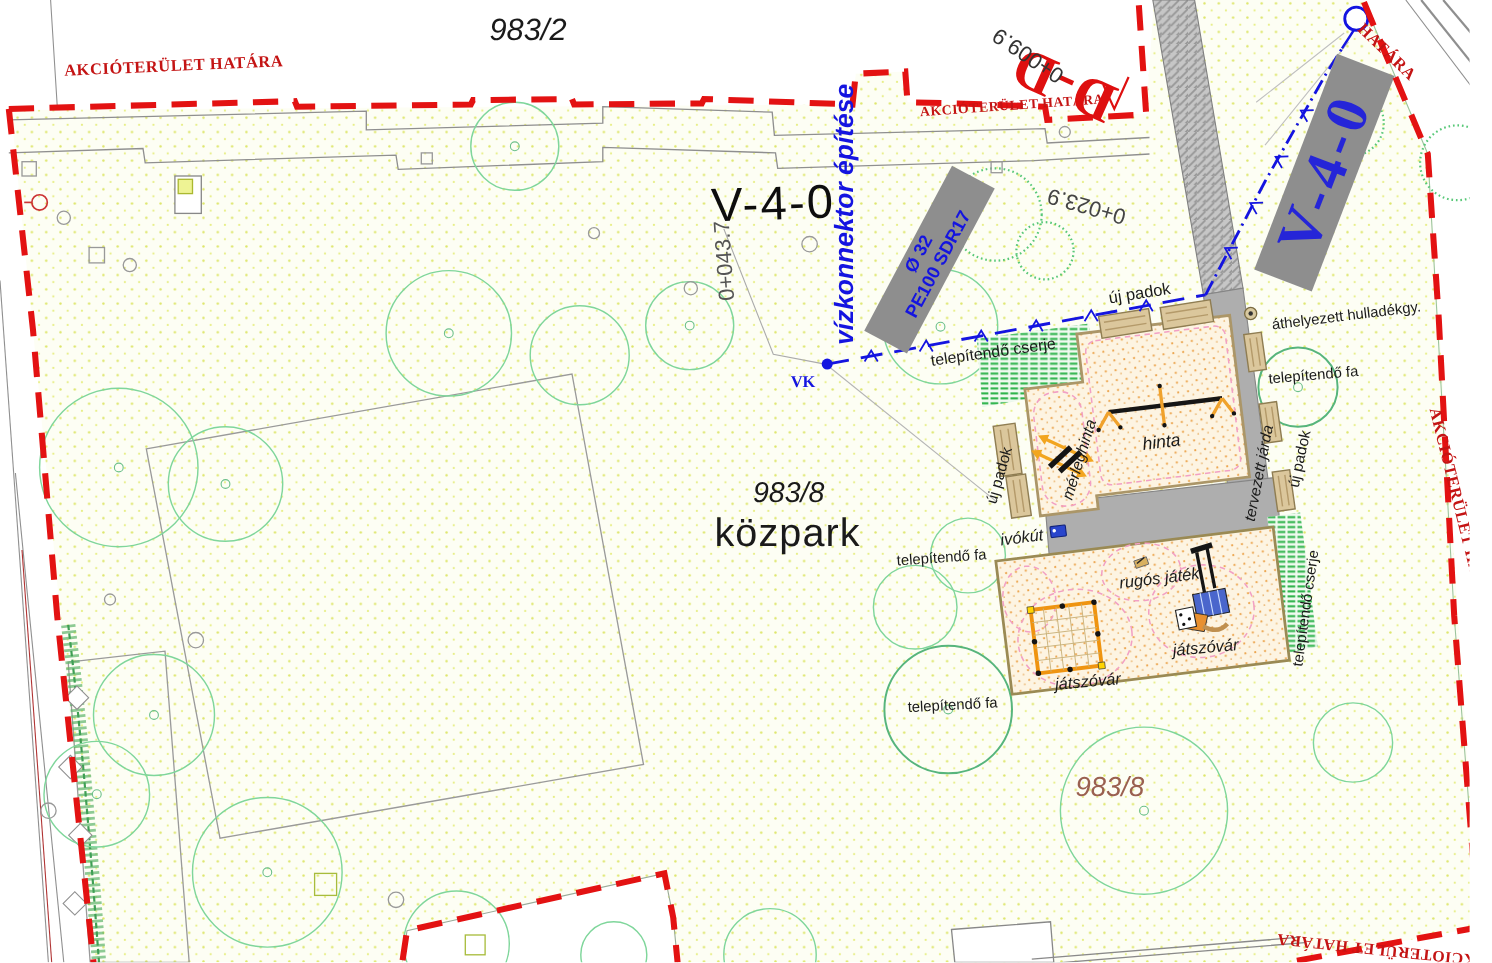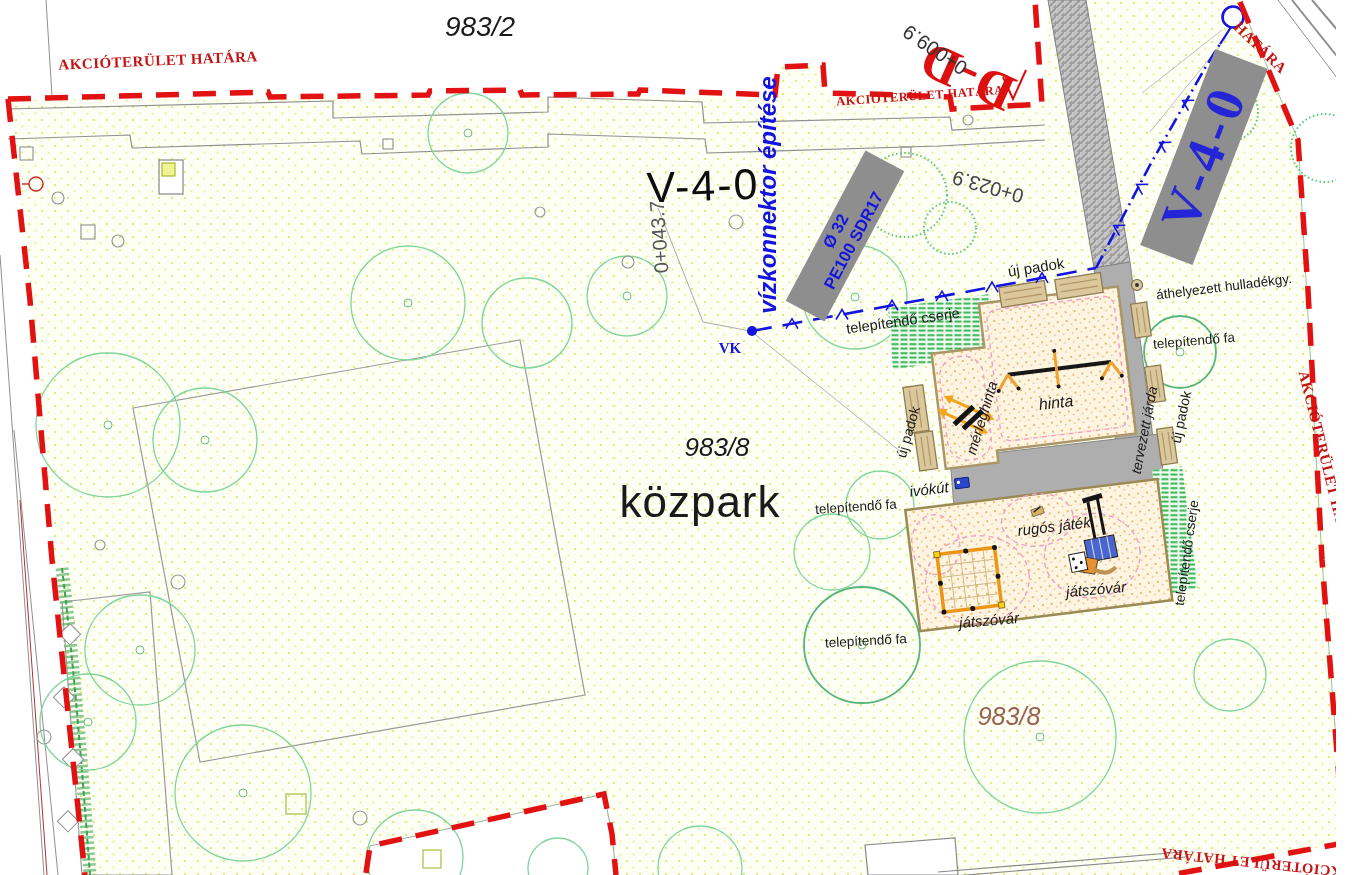--- a/index.html
+++ b/index.html
@@ -329,16 +329,16 @@
 <div class="lbl" style="left:866px;top:641px;--r:-3deg;font-size:13.5px;">telepítendő fa</div>
 <div class="lbl" style="left:1056px;top:403px;--r:-7deg;font-size:16px;font-style:italic;">hinta</div>
 <div class="lbl" style="left:982px;top:418px;--r:-73deg;font-size:14.5px;font-style:italic;">mérleghinta</div>
 <div class="lbl" style="left:1144px;top:430px;--r:-79deg;font-size:14px;font-style:italic;">tervezett járda</div>
 <div class="lbl" style="left:929px;top:489px;--r:-7deg;font-size:15px;font-style:italic;">ivókút</div>
 <div class="lbl" style="left:1054px;top:526px;--r:-7deg;font-size:15px;font-style:italic;">rugós játék</div>
 <div class="lbl" style="left:989px;top:620px;--r:-5deg;font-size:15px;font-style:italic;">játszóvár</div>
 <div class="lbl" style="left:1096px;top:589px;--r:-5deg;font-size:15px;font-style:italic;">játszóvár</div>
 
 <div class="lbl" style="left:717px;top:447px;font-style:italic;font-size:26px;">983/8</div>
-<div class="lbl" style="left:700px;top:484px;font-size:44px;letter-spacing:1px;margin-top:18px;">közpark</div>
+<div class="lbl" style="left:716px;top:484px;font-size:36px;letter-spacing:1px;">közpark</div>
 <div class="lbl" style="left:1009px;top:716px;font-style:italic;font-size:25px;color:#9a6050;">983/8</div>
 
 </div>
 
 </body></html>

